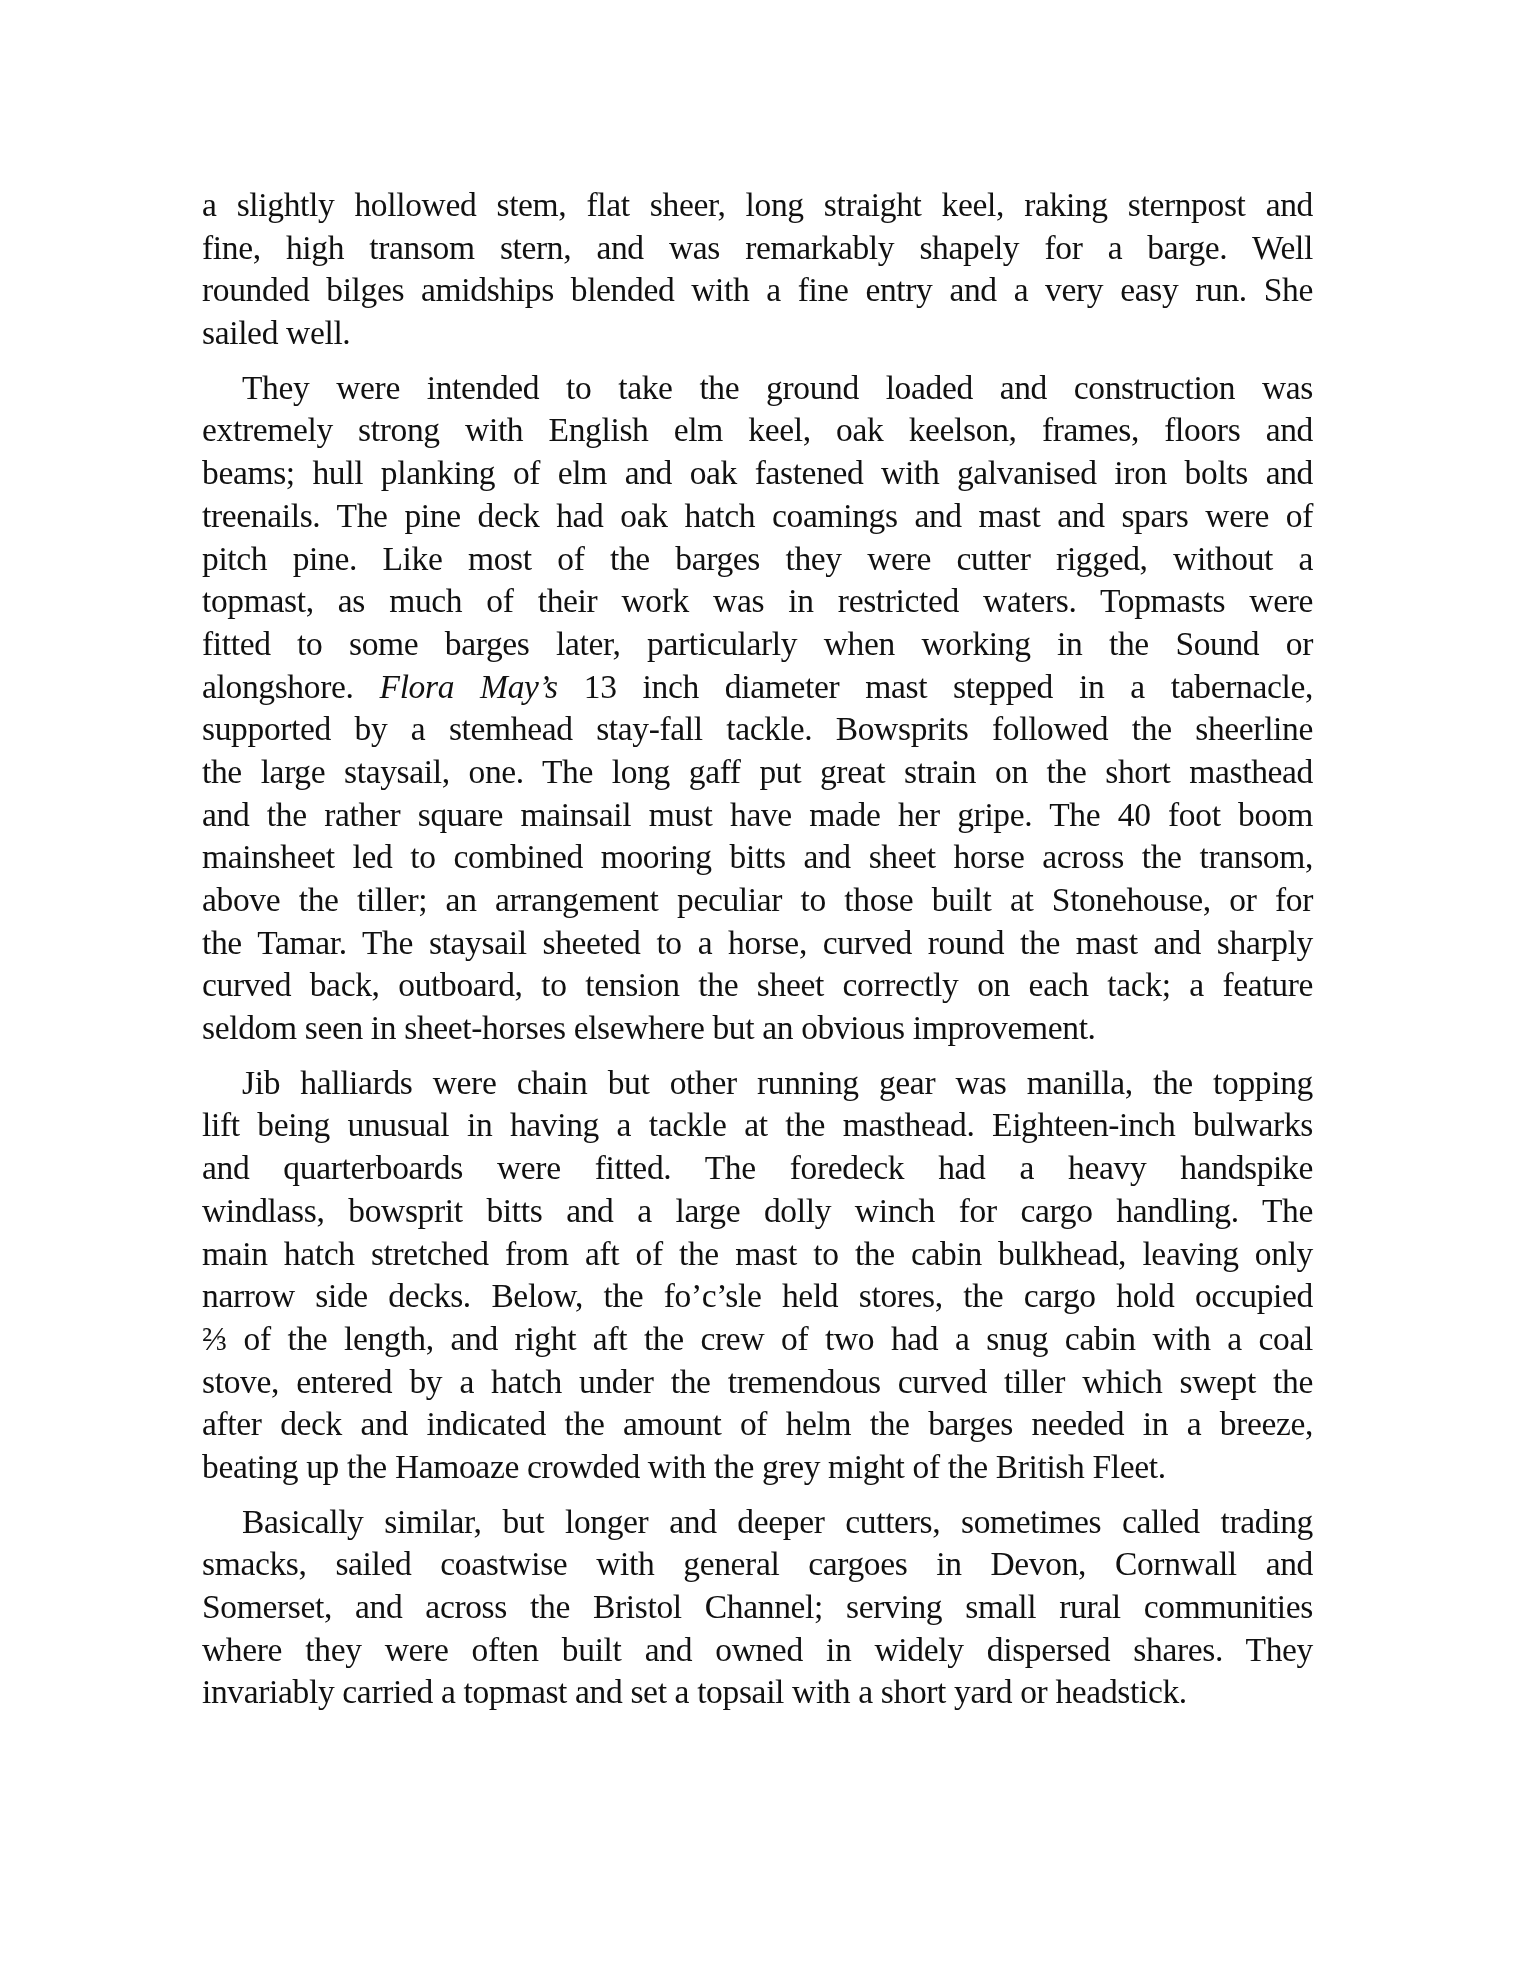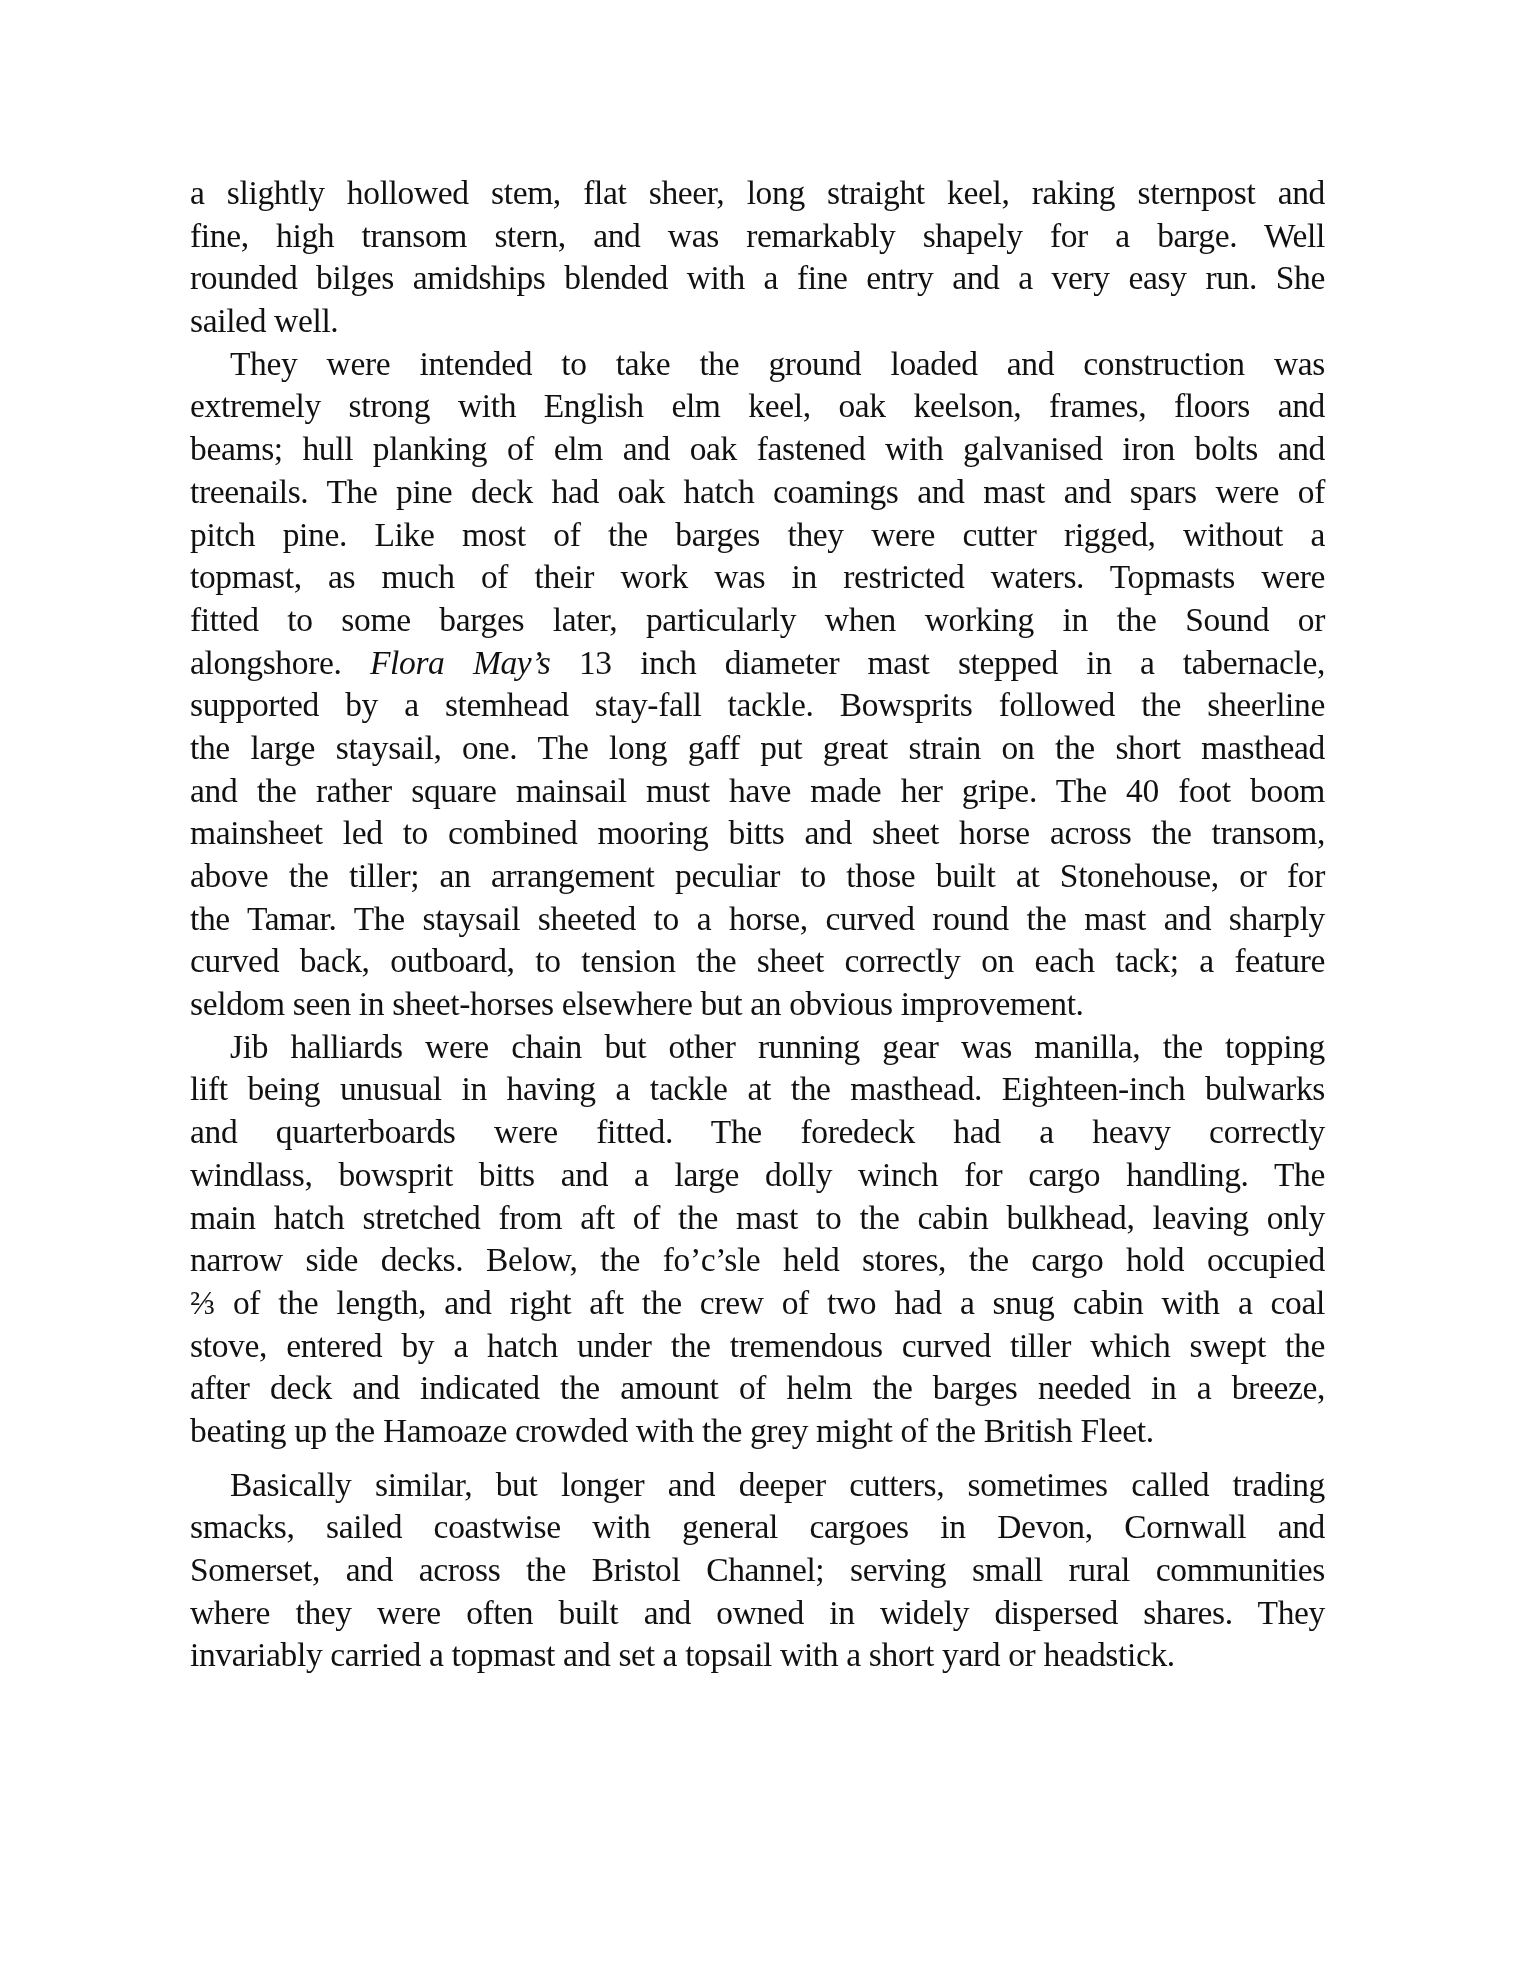--- a/index.html
+++ b/index.html
@@ -15,21 +15,21 @@
       font-family: "Liberation Serif", "DejaVu Serif", serif;
       color: #111111;
     }
     .page {
       position: absolute;
       left: 190px;
       top: 172px;
       width: 1135px;
     }
     .para {
-      margin: 0;
+      margin: 12px;
     }
     .para + .para {
       margin-top: 0;
       font-family: Liberation Serif, serif;
     }
     .para.gap-before {
       margin-top: 11px;
     }
     .line {
       display: block;
@@ -78,21 +78,21 @@
     <span class="line">mainsheet led to combined mooring bitts and sheet horse across the transom,</span>
     <span class="line">above the tiller; an arrangement peculiar to those built at Stonehouse, or for</span>
     <span class="line">the Tamar. The staysail sheeted to a horse, curved round the mast and sharply</span>
     <span class="line">curved back, outboard, to tension the sheet correctly on each tack; a feature</span>
     <span class="line last">seldom seen in sheet-horses elsewhere but an obvious improvement.</span>
   </p>
 
   <p class="para">
     <span class="line indent">Jib halliards were chain but other running gear was manilla, the topping</span>
     <span class="line">lift being unusual in having a tackle at the masthead. Eighteen-inch bulwarks</span>
-    <span class="line">and quarterboards were fitted. The foredeck had a heavy correctly</span>
+    <span class="line">and quarterboards were fitted. The foredeck had a heavy handspike</span>
     <span class="line">windlass, bowsprit bitts and a large dolly winch for cargo handling. The</span>
     <span class="line">main hatch stretched from aft of the mast to the cabin bulkhead, leaving only</span>
     <span class="line">narrow side decks. Below, the fo’c’sle held stores, the cargo hold occupied</span>
     <span class="line">⅔ of the length, and right aft the crew of two had a snug cabin with a coal</span>
     <span class="line">stove, entered by a hatch under the tremendous curved tiller which swept the</span>
     <span class="line">after deck and indicated the amount of helm the barges needed in a breeze,</span>
     <span class="line last">beating up the Hamoaze crowded with the grey might of the British Fleet.</span>
   </p>
 
   <p class="para gap-before">

